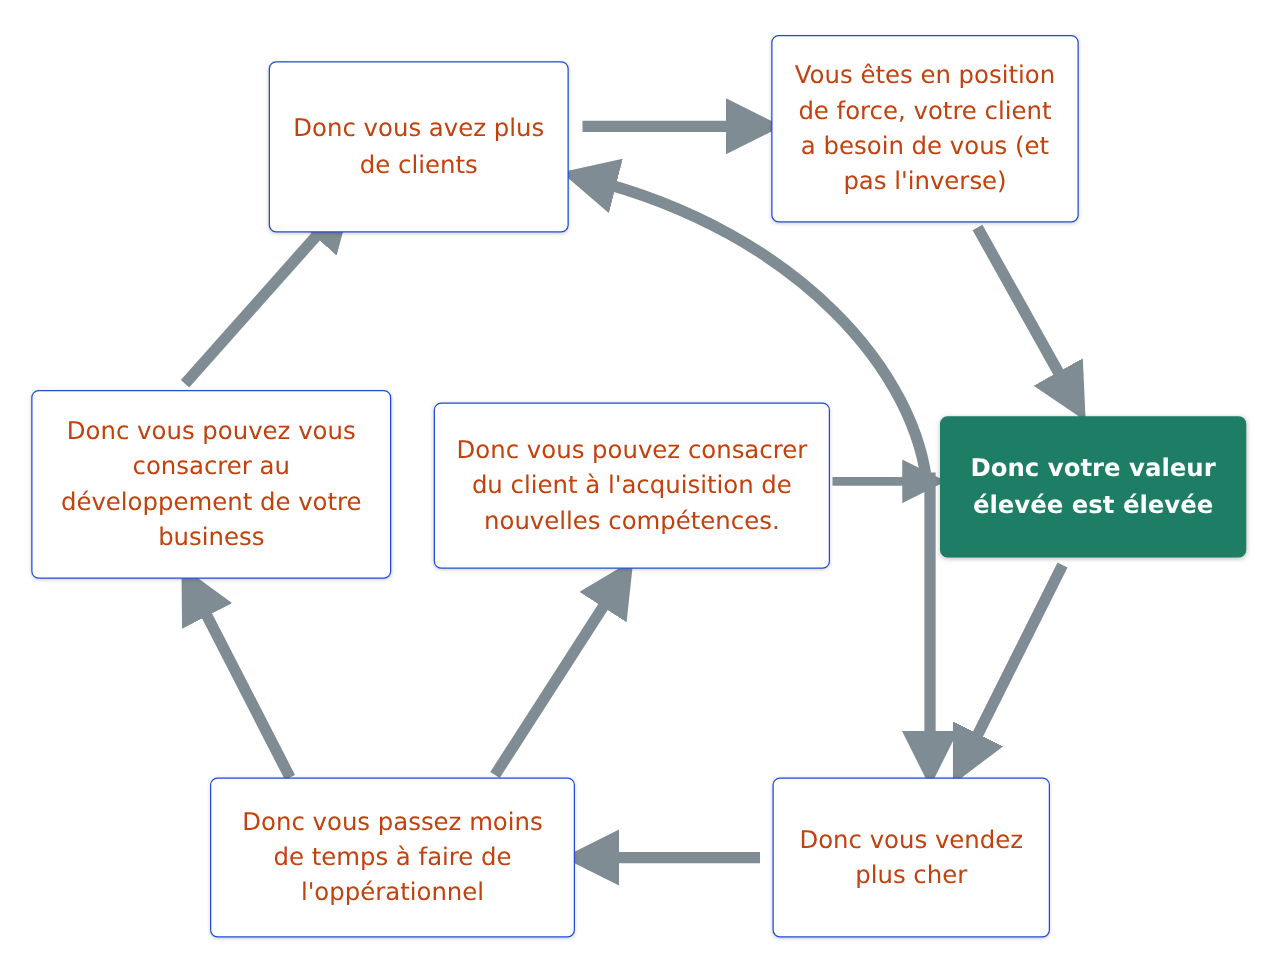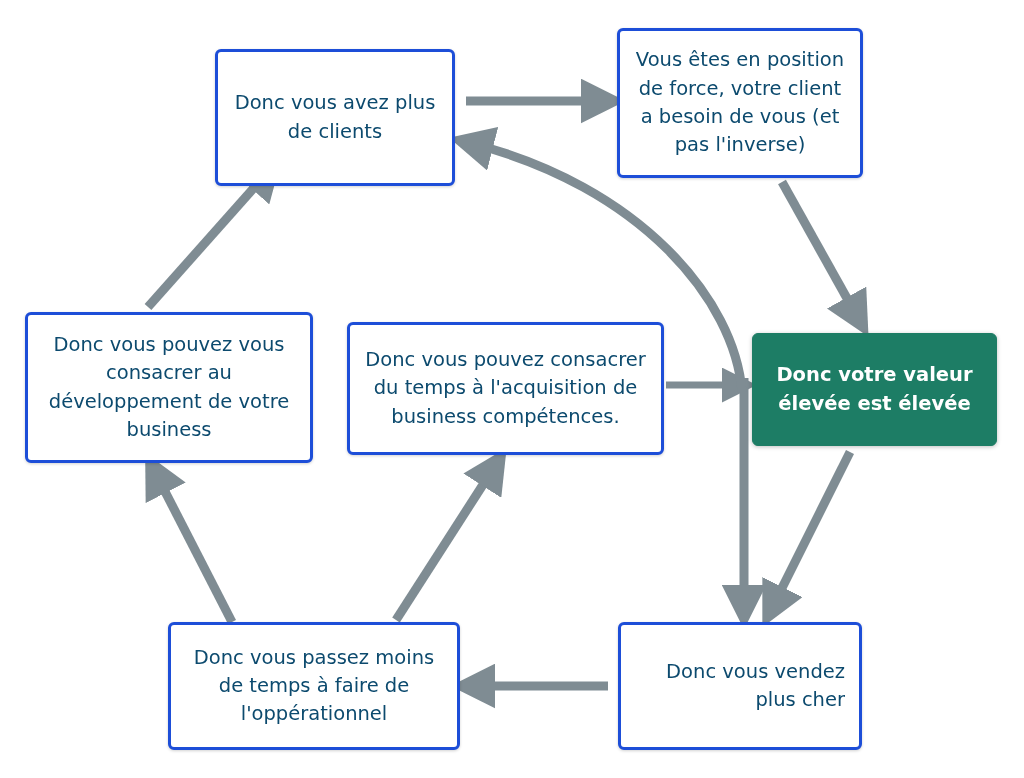--- a/index.html
+++ b/index.html
@@ -23,23 +23,23 @@
   }
   .node{
     position:absolute;
     box-sizing:border-box;
     display:flex;
     align-items:center;
     justify-content:center;
     text-align:center;
     border-radius:6px;
     background:#ffffff;
-    border:3px solid #1d4ed8;
+    border:1px solid #1d4ed8;
     box-shadow:0 1px 3px rgba(0,0,0,0.18);
-    color:#0c4a6e;
+    color:#c2410c;
     font-size:19.5px;
     line-height:1.45;
     padding:10px 14px;
     z-index:2;
   }
   .node.green{
     background:#1d7d65;
     border:1px solid #1d7d65;
     color:#ffffff;
     font-weight:600;
@@ -47,21 +47,21 @@
   }
   .node .label{display:block;}
 
   
   #node-clients      {left:215px;  top:33px;  width:240px; height:137px;margin-top:16px;}
   #node-position     {left:617px;  top:28px;  width:246px; height:150px;}
   #node-business     {left:25px;   top:312px; width:288px; height:151px;}
   #node-competences  {left:347px;  top:322px; width:317px; height:133px;}
   #node-valeur       {left:752px;  top:333px; width:245px; height:113px;}
   #node-operationnel {left:168px;  top:622px; width:292px; height:128px;text-align:center;}
-  #node-vendez       {left:618px;  top:622px; width:244px; height:128px;text-align:right;}
+  #node-vendez       {left:618px;  top:622px; width:222px; height:128px;}
 </style>
 </head>
 <body>
 
 <div id="canvas">
 
   <svg id="arrow-layer" viewBox="0 0 1024 778">
     <defs>
       <marker id="ah" markerWidth="5" markerHeight="5" refX="2.6" refY="2.5" orient="auto" markerUnits="strokeWidth">
         <path d="M0,0 L5,2.5 L0,5 z" fill="#7f8c93"></path>
@@ -115,21 +115,21 @@
 
   <div class="node" id="node-position">
     <span class="label">Vous êtes en position de force, votre client a besoin de vous (et pas l'inverse)</span>
   </div>
 
   <div class="node" id="node-business">
     <span class="label">Donc vous pouvez vous consacrer au développement de votre business</span>
   </div>
 
   <div class="node" id="node-competences">
-    <span class="label">Donc vous pouvez consacrer du temps à l'acquisition de business compétences.</span>
+    <span class="label">Donc vous pouvez consacrer du client à l'acquisition de nouvelles compétences.</span>
   </div>
 
   <div class="node green" id="node-valeur">
     <span class="label">Donc votre valeur élevée est élevée</span>
   </div>
 
   <div class="node" id="node-operationnel">
     <span class="label">Donc vous passez moins de temps à faire de l'oppérationnel</span>
   </div>
 

